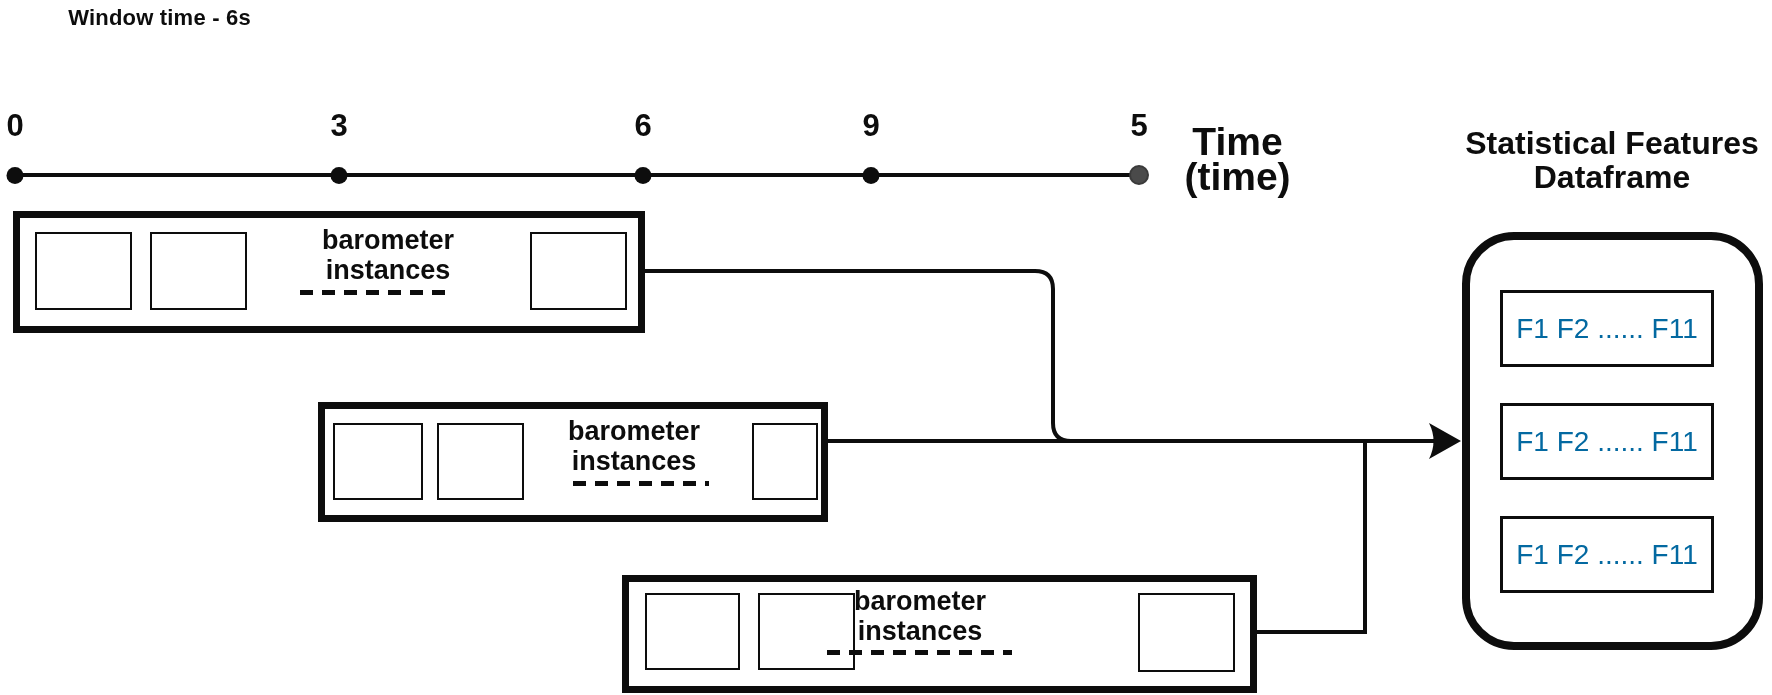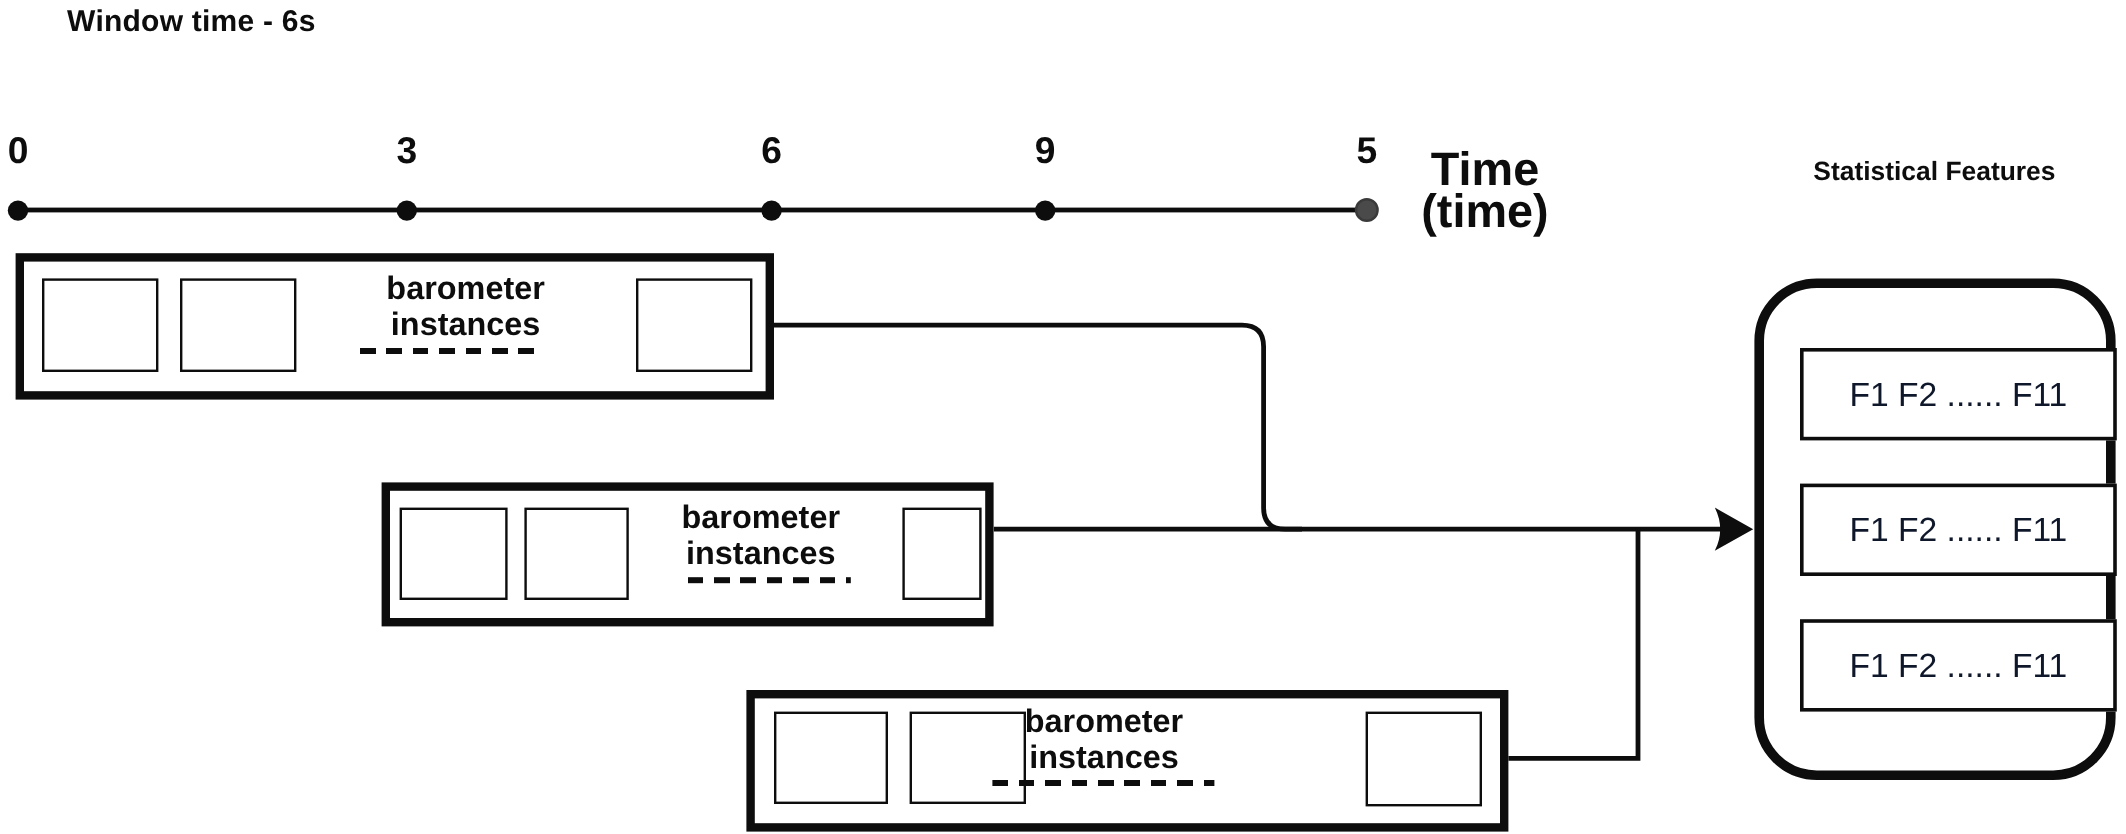--- a/index.html
+++ b/index.html
@@ -12,21 +12,21 @@
   body{font-family:"Liberation Sans", sans-serif;}
   .canvas{
     position:relative;
     width:1772px;height:695px;
     background:var(--bg);
     overflow:hidden;
   }
   
   .annotation{
     position:absolute;left:37px;top:2px;width:245px;
-    text-align:center;font-weight:700;font-size:25px;line-height:32px;
+    text-align:center;font-weight:700;font-size:22px;line-height:32px;
     color:var(--ink);letter-spacing:0.2px;
   }
   
   .axis-line{
     position:absolute;left:15px;top:173px;width:1124px;height:4px;
     background:var(--ink);
   }
   .tick{position:absolute;top:0;width:0;height:0;}
   .tick-label{
     position:absolute;top:108px;transform:translateX(-50%);
@@ -60,32 +60,32 @@
     position:absolute;text-align:center;font-weight:700;font-size:27px;
     line-height:30px;color:var(--ink);width:280px;
   }
   .dashes{
     position:absolute;height:5px;
     background:repeating-linear-gradient(90deg,var(--ink) 0 13px,transparent 13px 22px);
   }
   
   .df-title{
     position:absolute;left:1452px;top:126px;width:320px;
-    text-align:center;font-weight:700;font-size:22px;line-height:34px;
+    text-align:center;font-weight:700;font-size:32px;line-height:34px;
     color:var(--ink);
   }
   .df-panel{
     position:absolute;left:1462px;top:232px;width:301px;height:418px;
     border:8px solid var(--ink);border-radius:52px;background:var(--bg);
   }
   .df-row{
-    position:absolute;left:30px;width:264px;height:77px;
+    position:absolute;left:30px;width:214px;height:77px;
     border:3px solid var(--ink);background:var(--bg);
     display:flex;align-items:center;justify-content:center;
-    font-size:28px;color:#0f172a;white-space:nowrap;
+    font-size:28px;color:#0369a1;white-space:nowrap;
   }
 </style>
 </head>
 <body>
 
 <div class="canvas">
 
   <svg class="connectors" width="1772" height="695" viewBox="0 0 1772 695">
     <path d="M 645 271 H 1035 Q 1053 271 1053 289 V 423 Q 1053 441 1071 441 H 1085"></path>
     <path d="M 828 441 H 1440"></path>
@@ -153,20 +153,21 @@
     <div class="inst-square" style="left:509px;top:11px;width:97px;height:79px"></div>
     <div class="win-label" style="left:151px;top:4px">
       <div>barometer</div>
       <div>instances</div>
     </div>
     <div class="dashes" style="left:198px;top:68px;width:185px"></div>
   </div>
 
   <div class="df-title">
     <div>Statistical Features</div>
+    <div>Dataframe</div>
   </div>
 
   <div class="df-panel">
     <div class="df-row" style="top:50px">F1 F2 ...... F11</div>
     <div class="df-row" style="top:163px">F1 F2 ...... F11</div>
     <div class="df-row" style="top:276px">F1 F2 ...... F11</div>
   </div>
 
 </div>
 

